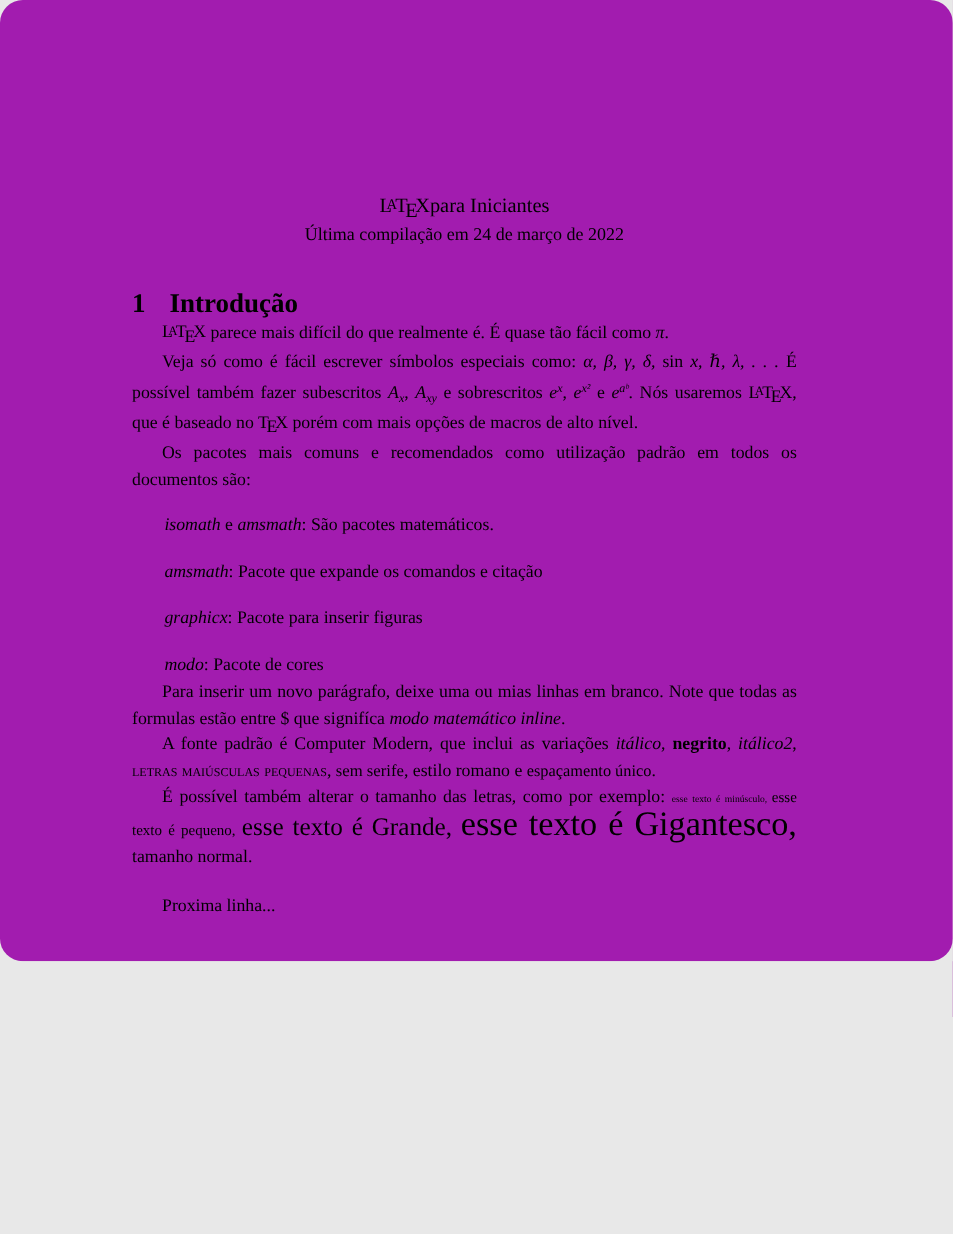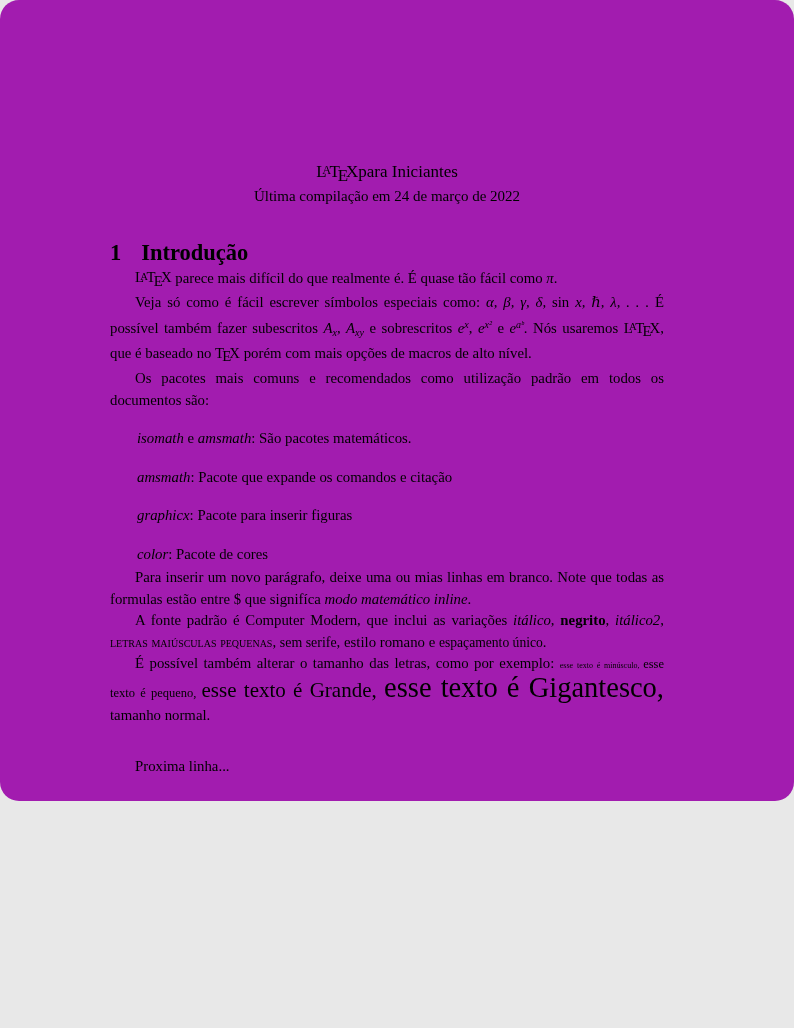--- a/index.html
+++ b/index.html
@@ -28,21 +28,21 @@
     margin-top:33px;
   }
   .sec-gap { display:inline-block; width:20px; }
   .para {
     font-size:14.8px;
     line-height:21.6px;
     text-align:justify;
   }
   .indent { text-indent:25px; }
   .item { margin-left:27px; margin-top:17px; margin-bottom:1.5px; }
-  .next-line { margin-top:30px; }
+  .next-line { margin-top:20px; }
 
   
   .seg-n  { }
   .seg-i  { font-style:italic; }
   .seg-b  { font-weight:bold; }
   .seg-sc { font-variant:small-caps; }
   .seg-sans { font-family:Liberation Serif, serif; font-size:0.94em; }
   .seg-tt   { font-family:Liberation Serif, serif; font-size:0.92em; }
   .seg-m    { font-style:italic; }
   .seg-msub { font-style:italic; font-size:0.68em; vertical-align:-0.28em; }
@@ -78,21 +78,21 @@
 
     <h1 class="section"><span>1</span><span class="sec-gap"></span><span>Introdução</span></h1>
 
     <p class="para indent"><span><span>L</span><span class="logo-a">A</span><span>T</span><span class="logo-e">E</span><span>X</span></span><span class="seg-n"> parece mais difícil do que realmente é. É quase tão fácil como </span><span class="seg-m">π</span><span class="seg-n">.</span></p>
     <p class="para indent"><span class="seg-n">Veja só como é fácil escrever símbolos especiais como: </span><span class="seg-m">α, β, γ, δ, </span><span class="seg-n">sin </span><span class="seg-m">x</span><span class="seg-m">, ℏ, λ, . . .</span><span class="seg-n"> É possível também fazer subescritos </span><span class="seg-m">A</span><span class="seg-msub">x</span><span class="seg-n">, </span><span class="seg-m">A</span><span class="seg-msub">xy</span><span class="seg-n"> e sobrescritos </span><span class="seg-m">e</span><span class="seg-msup">x</span><span class="seg-n">, </span><span class="seg-m">e</span><span class="seg-msup">x²</span><span class="seg-n"> e </span><span class="seg-m">e</span><span class="seg-msup">aᵇ</span><span class="seg-n">. Nós usaremos </span><span><span>L</span><span class="logo-a">A</span><span>T</span><span class="logo-e">E</span><span>X</span></span><span class="seg-n">, que é baseado no </span><span><span>T</span><span class="logo-e">E</span><span>X</span></span><span class="seg-n"> porém com mais opções de macros de alto nível.</span></p>
     <p class="para indent"><span class="seg-n">Os pacotes mais comuns e recomendados como utilização padrão em todos os documentos são:</span></p>
 
     <p class="para item"><span class="seg-i">isomath</span><span class="seg-n"> e </span><span class="seg-i">amsmath</span><span class="seg-n">: São pacotes matemáticos.</span></p>
     <p class="para item"><span class="seg-i">amsmath</span><span class="seg-n">: Pacote que expande os comandos e citação</span></p>
     <p class="para item"><span class="seg-i">graphicx</span><span class="seg-n">: Pacote para inserir figuras</span></p>
-    <p class="para item"><span class="seg-i">color</span><span class="seg-n">: Pacote de cores</span></p>
+    <p class="para item"><span class="seg-i">modo</span><span class="seg-n">: Pacote de cores</span></p>
 
     <p class="para indent"><span class="seg-n">Para inserir um novo parágrafo, deixe uma ou mias linhas em branco. Note que todas as formulas estão entre $ que signifíca </span><span class="seg-i">modo matemático inline</span><span class="seg-n">.</span></p>
     <p class="para indent"><span class="seg-n">A fonte padrão é Computer Modern, que inclui as variações </span><span class="seg-i">itálico</span><span class="seg-n">, </span><span class="seg-b">negrito</span><span class="seg-n">, </span><span class="seg-i">itálico2</span><span class="seg-n">, </span><span class="seg-sc">letras maiúsculas pequenas</span><span class="seg-n">, </span><span class="seg-sans">sem serife</span><span class="seg-n">, estilo romano e </span><span class="seg-tt">espaçamento único</span><span class="seg-n">.</span></p>
     <p class="para indent"><span class="seg-n">É possível também alterar o tamanho das letras, como por exemplo: </span><span class="seg-tiny">esse texto é minúsculo, </span><span class="seg-small">esse texto é pequeno, </span><span class="seg-large">esse texto é Grande, </span><span class="seg-huge">esse texto é Gigantesco, </span><span class="seg-n">tamanho normal.</span></p>
     <p class="para indent next-line"><span class="seg-n">Proxima linha...</span></p>
 
   </div>
 
   <div class="pageno">1</div>
 </div>

